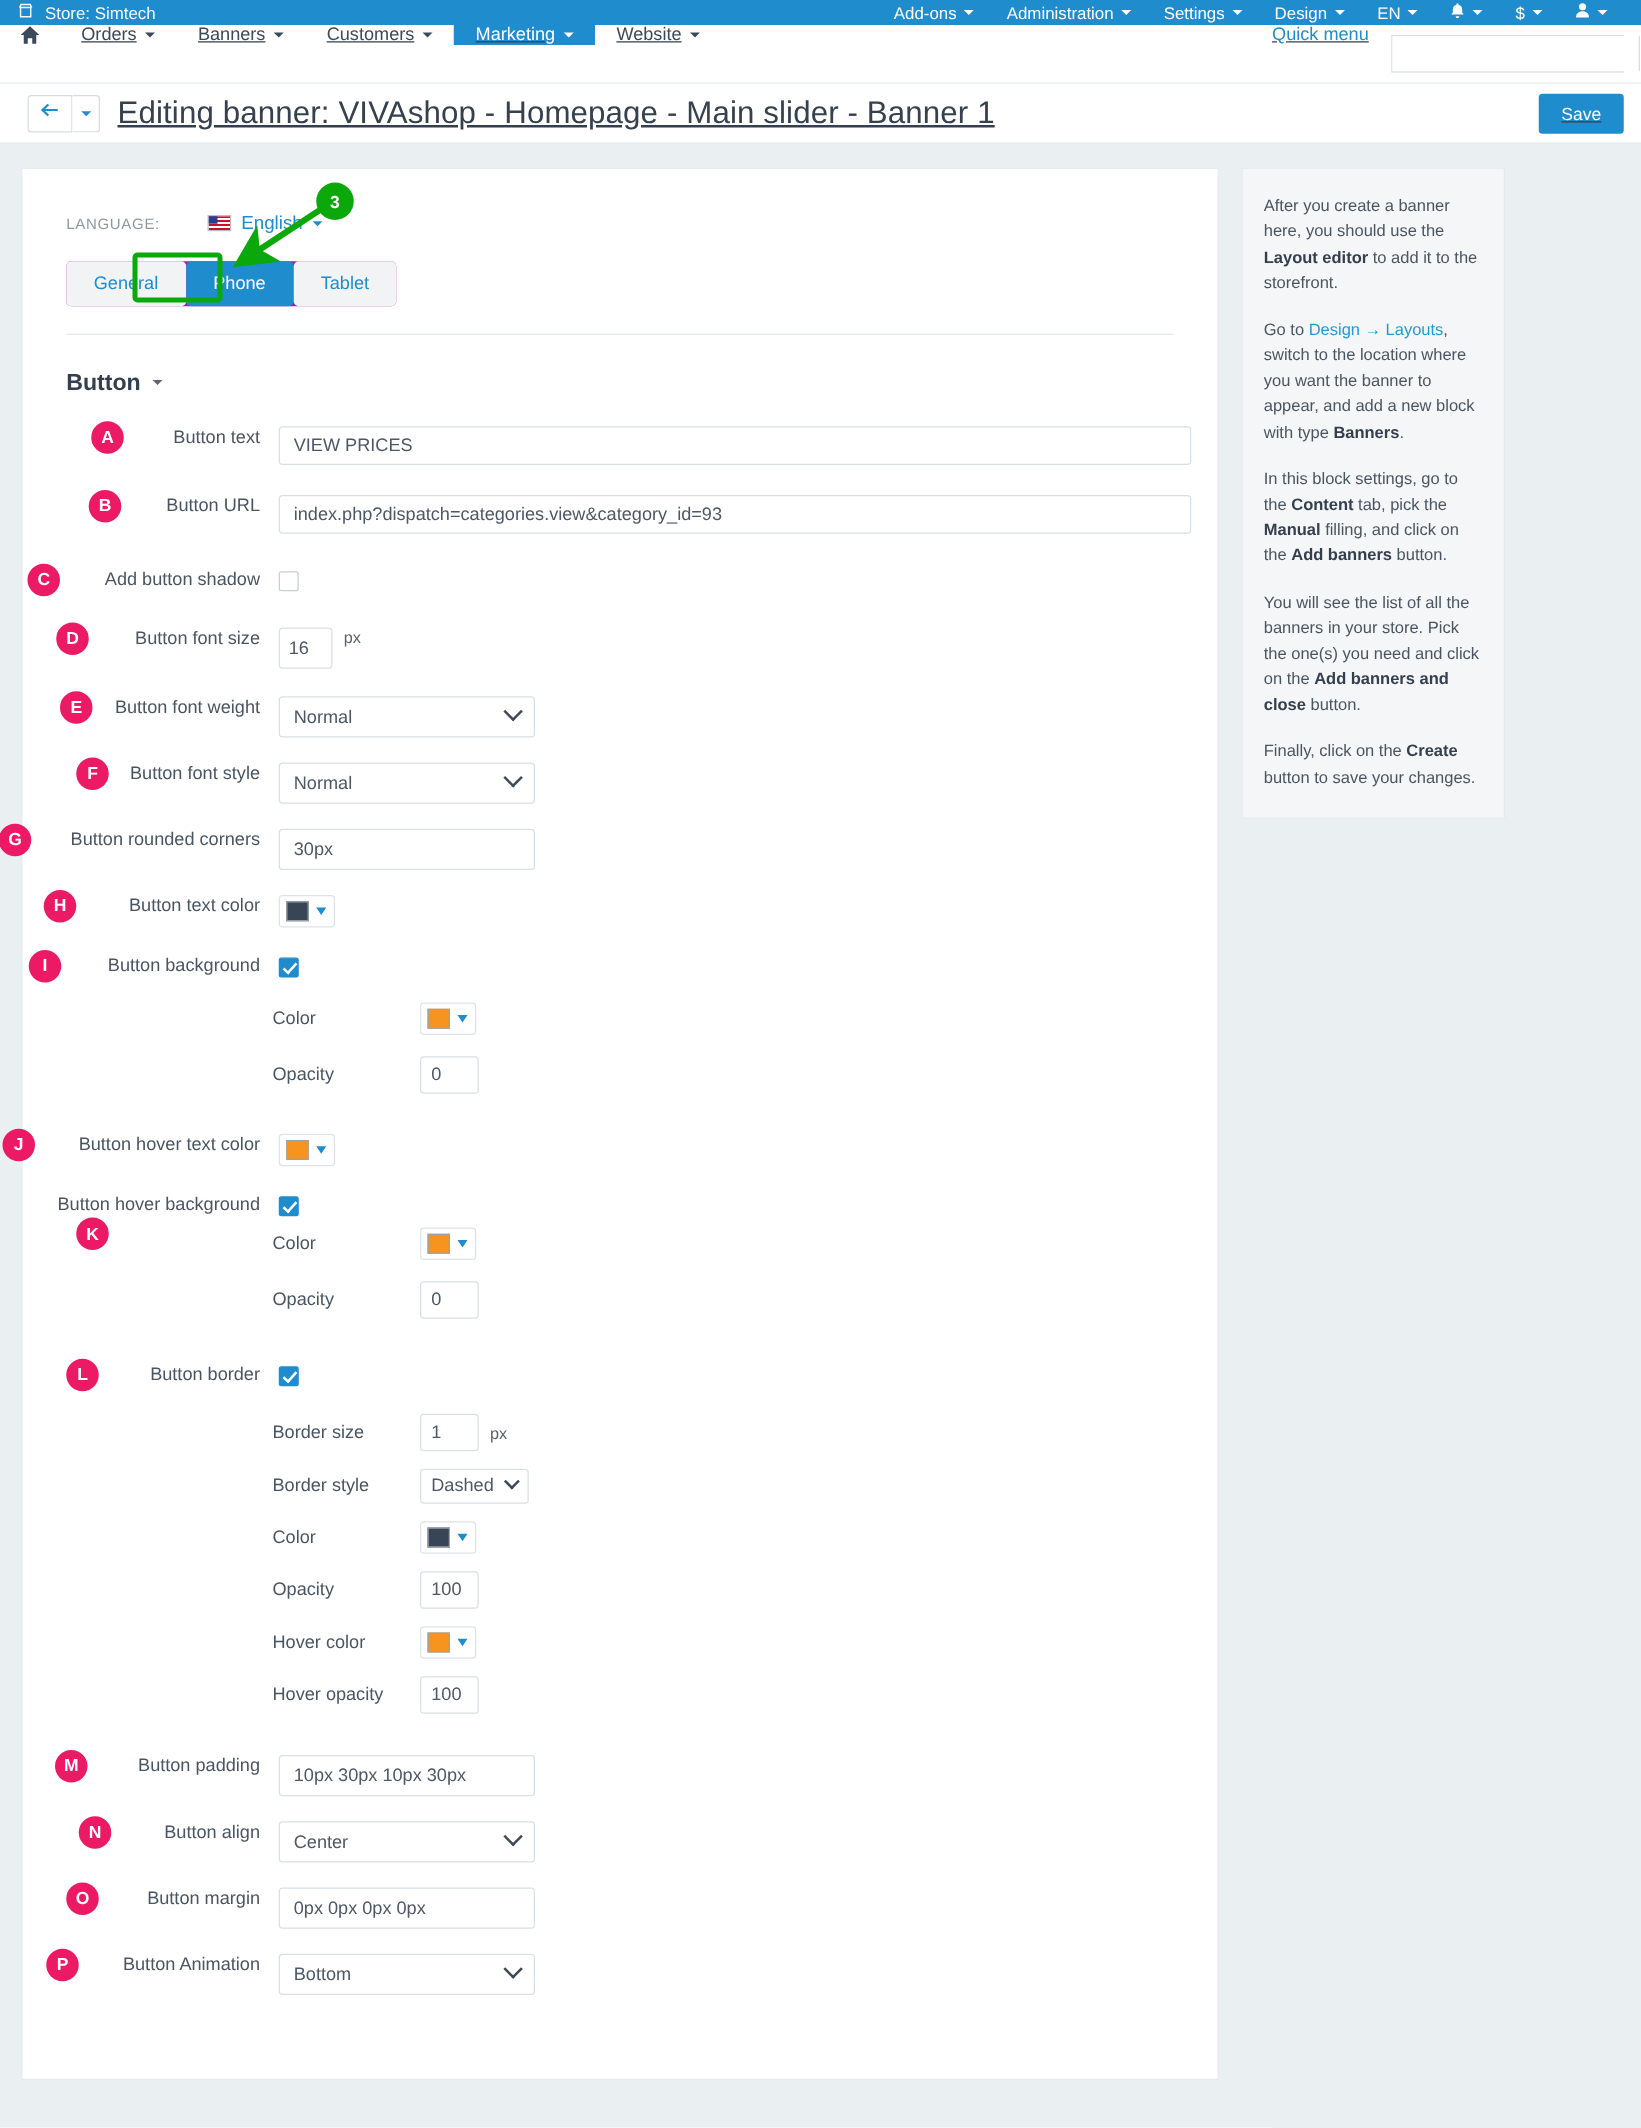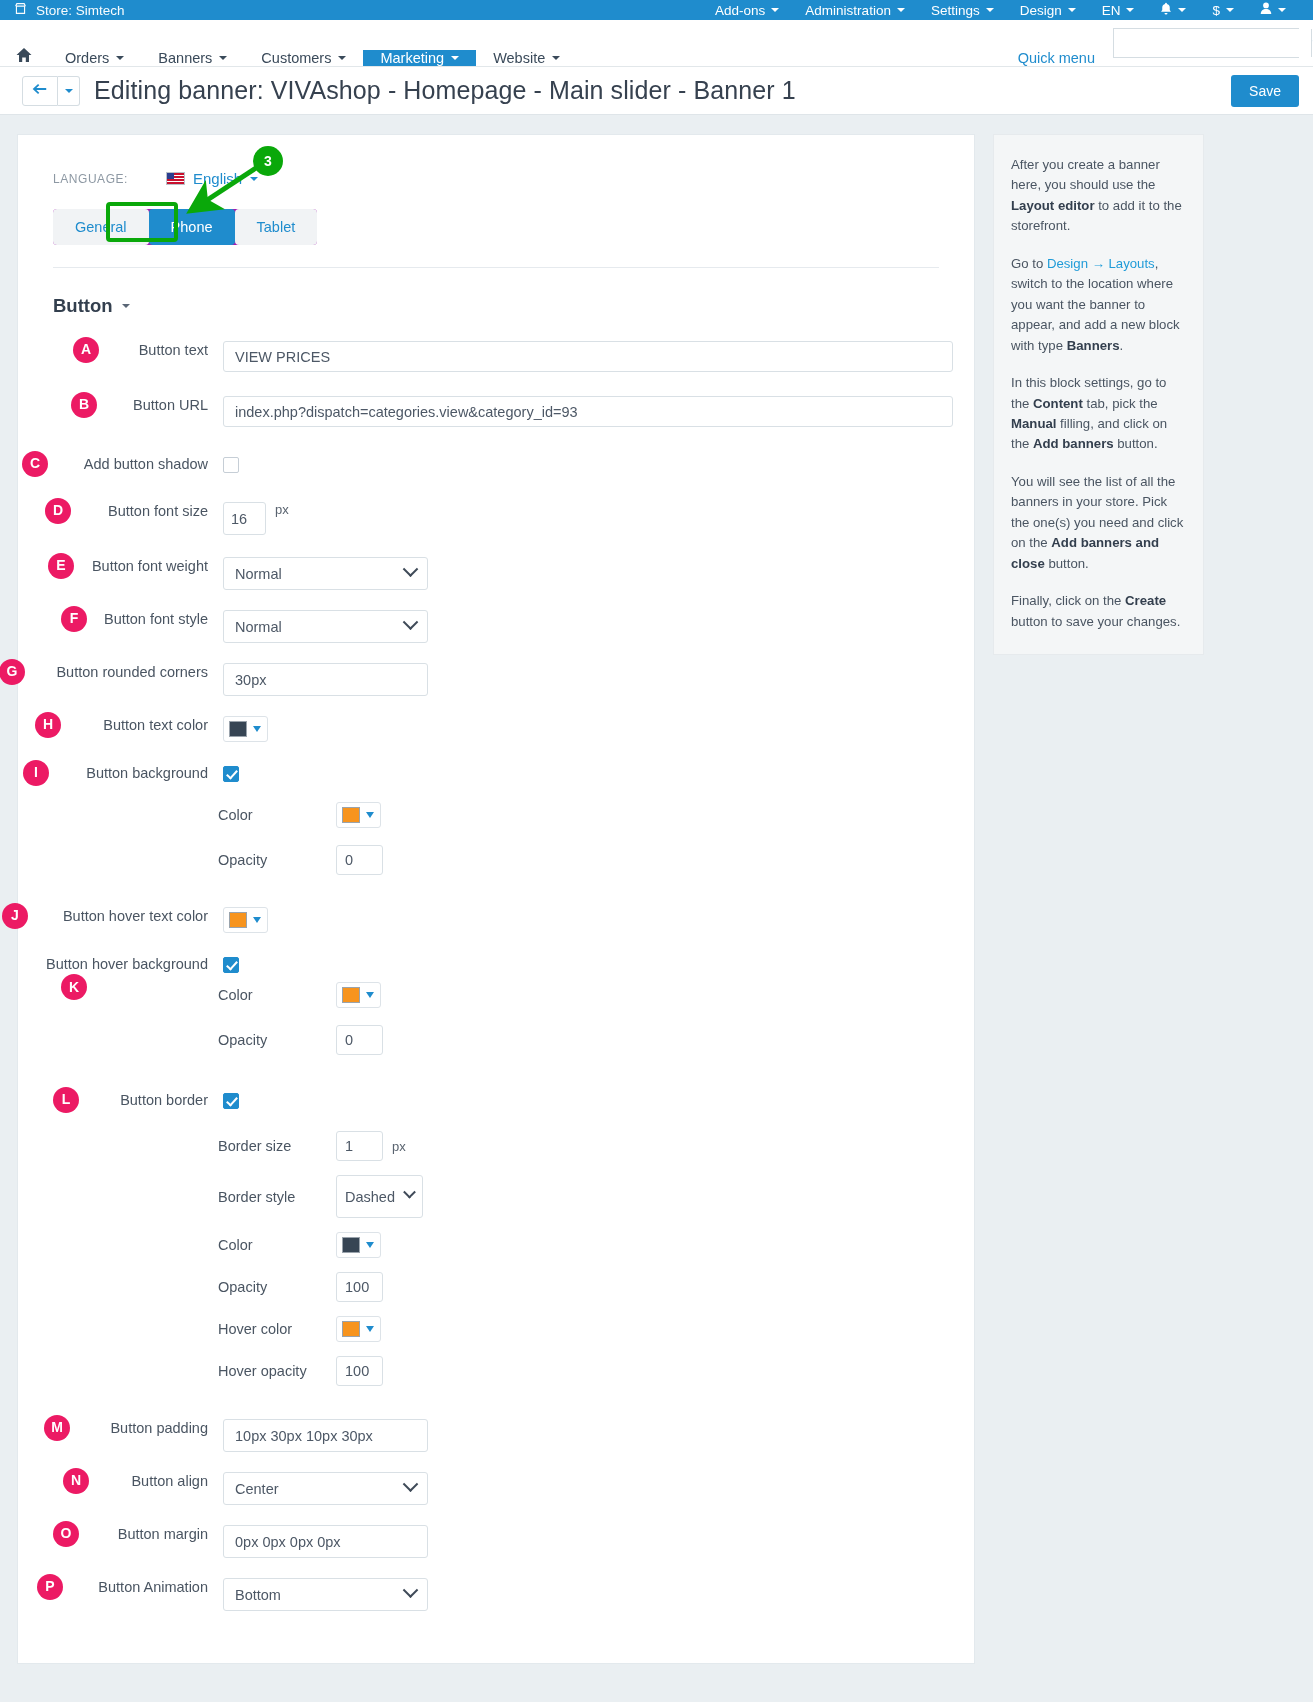--- a/index.html
+++ b/index.html
@@ -25,22 +25,22 @@
   .topbar .t-item {
     padding:0 13px; display:flex; align-items:center; gap:6px;
     color:#fff; white-space:nowrap; height:33px;
   }
   .caret { display:inline-block; width:0; height:0;
     border-left:4px solid transparent; border-right:4px solid transparent;
     border-top:4px solid currentColor; }
 
   
   .menubar {
-    height:47px; background:#ffffff; display:flex; align-items:flex-end;
-    border-bottom:1px solid #e2e7ea; font-size:14.5px;
+    height:47px; background:#ffffff; display:flex; align-items:flex-start;
+    border-bottom:1px solid #e2e7ea; font-size:14.5px;text-decoration:underline;
   }
   .menubar .m-item {
     display:flex; align-items:center; gap:7px; padding:0 17px;
     color:#3a4a5a; white-space:nowrap;
   }
   .menubar .m-item.home { padding:0 16px; color:#3a4a5a; }
   .menubar .m-item.active { background:#1f8ccd; color:#ffffff; }
   .menubar .spacer { flex:1; }
   .quick-menu { display:flex; align-items:center; color:#1f8ccd; padding:0 18px; font-size:14.5px; }
   .searchwrap {
@@ -49,21 +49,21 @@
   }
   .searchwrap input { border:0; outline:none; flex:1; padding:0 8px; font-size:14px; font-family:inherit; }
   .searchbtn {
     width:36px; display:flex; align-items:center; justify-content:center;
     border-left:1px solid #d5dde2; color:#1f8ccd; background:#fff; cursor:pointer;
   }
 
   
   .titlebar {
     height:48px; background:#ffffff; display:flex; align-items:center;
-    padding:0 14px 0 22px; border-bottom:1px solid #dfe5e9;
+    padding:0 14px 0 22px; border-bottom:1px solid #dfe5e9;text-decoration:underline;
   }
   .backgrp { display:flex; align-items:stretch; height:30px; margin-right:14px; }
   .backgrp .bk {
     border:1px solid #d5dde2; background:#fff; display:flex;
     align-items:center; justify-content:center; color:#1f8ccd; cursor:pointer;
   }
   .backgrp .bk1 { width:36px; border-radius:3px 0 0 3px; font-size:16px; }
   .backgrp .bk2 { width:22px; border-left:0; border-radius:0 3px 3px 0; }
   .page-title { font-size:25px; font-weight:400; color:#36414f; letter-spacing:.1px; }
   .titlebar .spacer { flex:1; }
@@ -483,21 +483,21 @@
         <span class="cb on"></span>
       </div>
     </div>
     <div class="subrow subindent" style="margin-top:19px">
       <div class="sublabel">Border size</div>
       <input class="txt num" style="height: 30px;" value="1">
       <span class="unit">px</span>
     </div>
     <div class="subrow subindent" style="margin-top:14px">
       <div class="sublabel">Border style</div>
-      <div class="selbox w87" style="height:43px;padding:0 8px">
+      <div class="selbox w87" style="height:28px;padding:0 8px">
         <span>Dashed</span>
         <i class="chev" style="width:9px;height:9px;border-width:2.2px"></i>
       </div>
     </div>
     <div class="subrow subindent" style="margin-top:14px">
       <div class="sublabel">Color</div>
       <div class="cpick">
         <span class="swatch" id="sw-border" style="background: rgb(55, 69, 84);"></span>
         <i class="tri"></i>
       </div>

